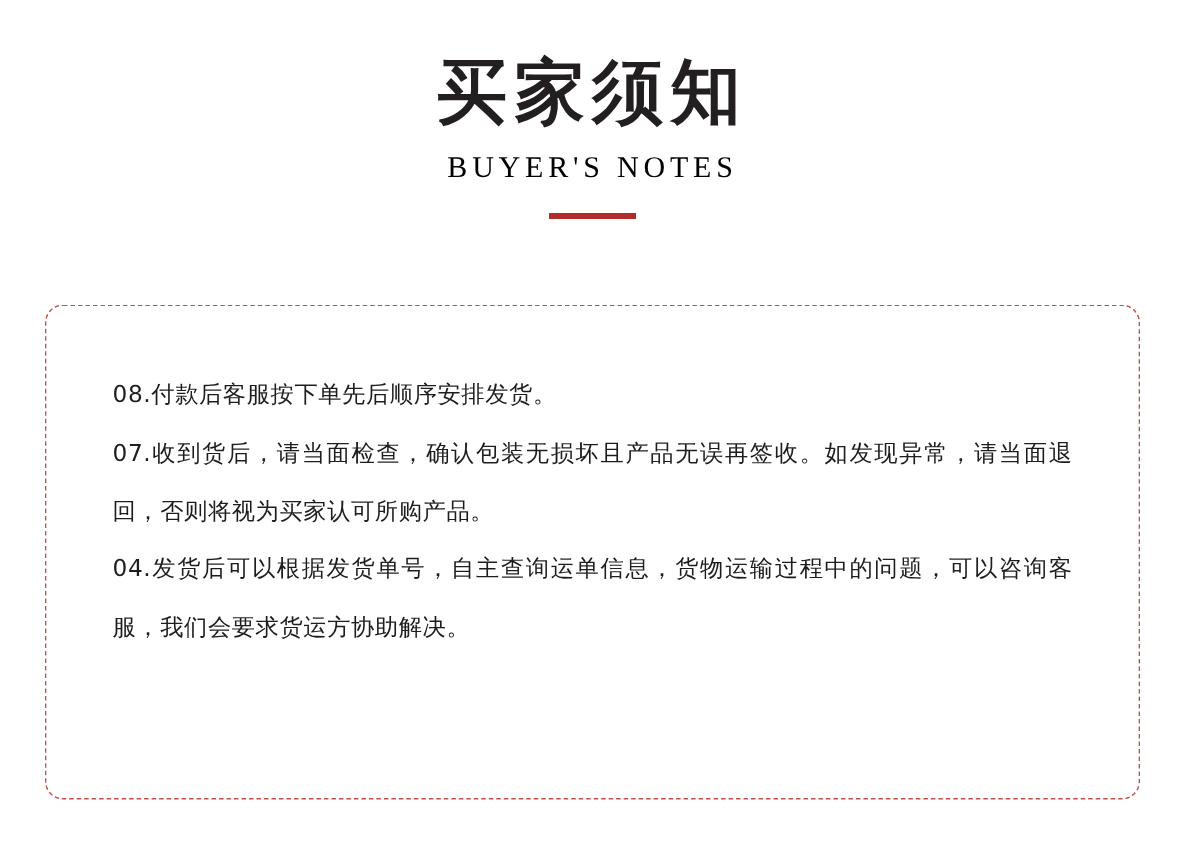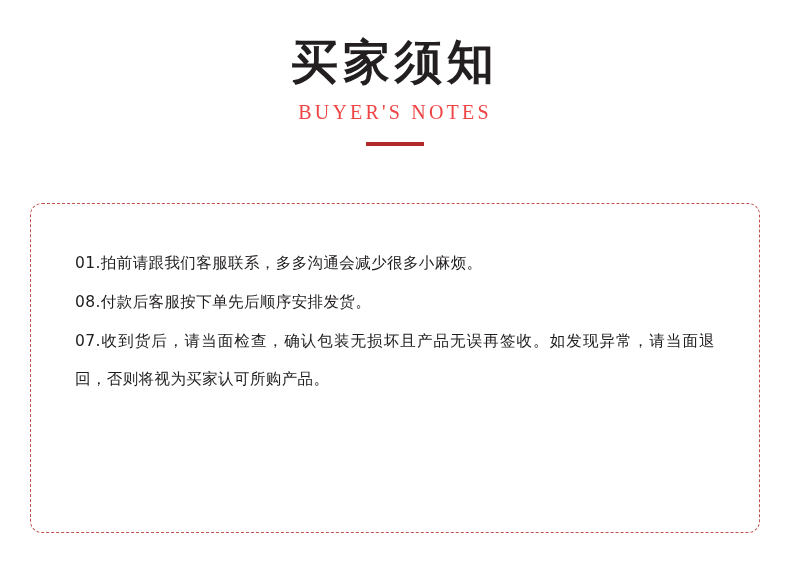--- a/index.html
+++ b/index.html
@@ -29,21 +29,21 @@
     font-weight: bold;
     letter-spacing: 5px;
     line-height: 1.18;
     color: #231f20;
     font-family: "DejaVu Sans", "Liberation Sans", sans-serif;
   }
   .title-en {
     margin-top: 12px;
     font-size: 20px;
     letter-spacing: 3.2px;
-    color: #ef4444;
+    color: #000000;
     font-family: "Liberation Serif", "DejaVu Serif", serif;
   }
   .divider {
     width: 58px;
     height: 4px;
     background: #b22a2a;
     margin: 18px auto 0 auto;
   }
   .notes-box {
     position: absolute;
@@ -70,18 +70,18 @@
 
 <div class="page">
 
   <div class="header">
     <div class="title-cn">买家须知</div>
     <div class="title-en">BUYER'S NOTES</div>
     <div class="divider"></div>
   </div>
 
   <div class="notes-box">
-    <div class="note-line">01.拍前请跟我们客服联系，多多沟通会减少很多小麻烦。</div>
     <div class="note-line">08.付款后客服按下单先后顺序安排发货。</div>
     <div class="note-line">07.收到货后，请当面检查，确认包装无损坏且产品无误再签收。如发现异常，请当面退回，否则将视为买家认可所购产品。</div>
+    <div class="note-line">04.发货后可以根据发货单号，自主查询运单信息，货物运输过程中的问题，可以咨询客服，我们会要求货运方协助解决。</div>
   </div>
 
 </div>
 
 </body></html>

